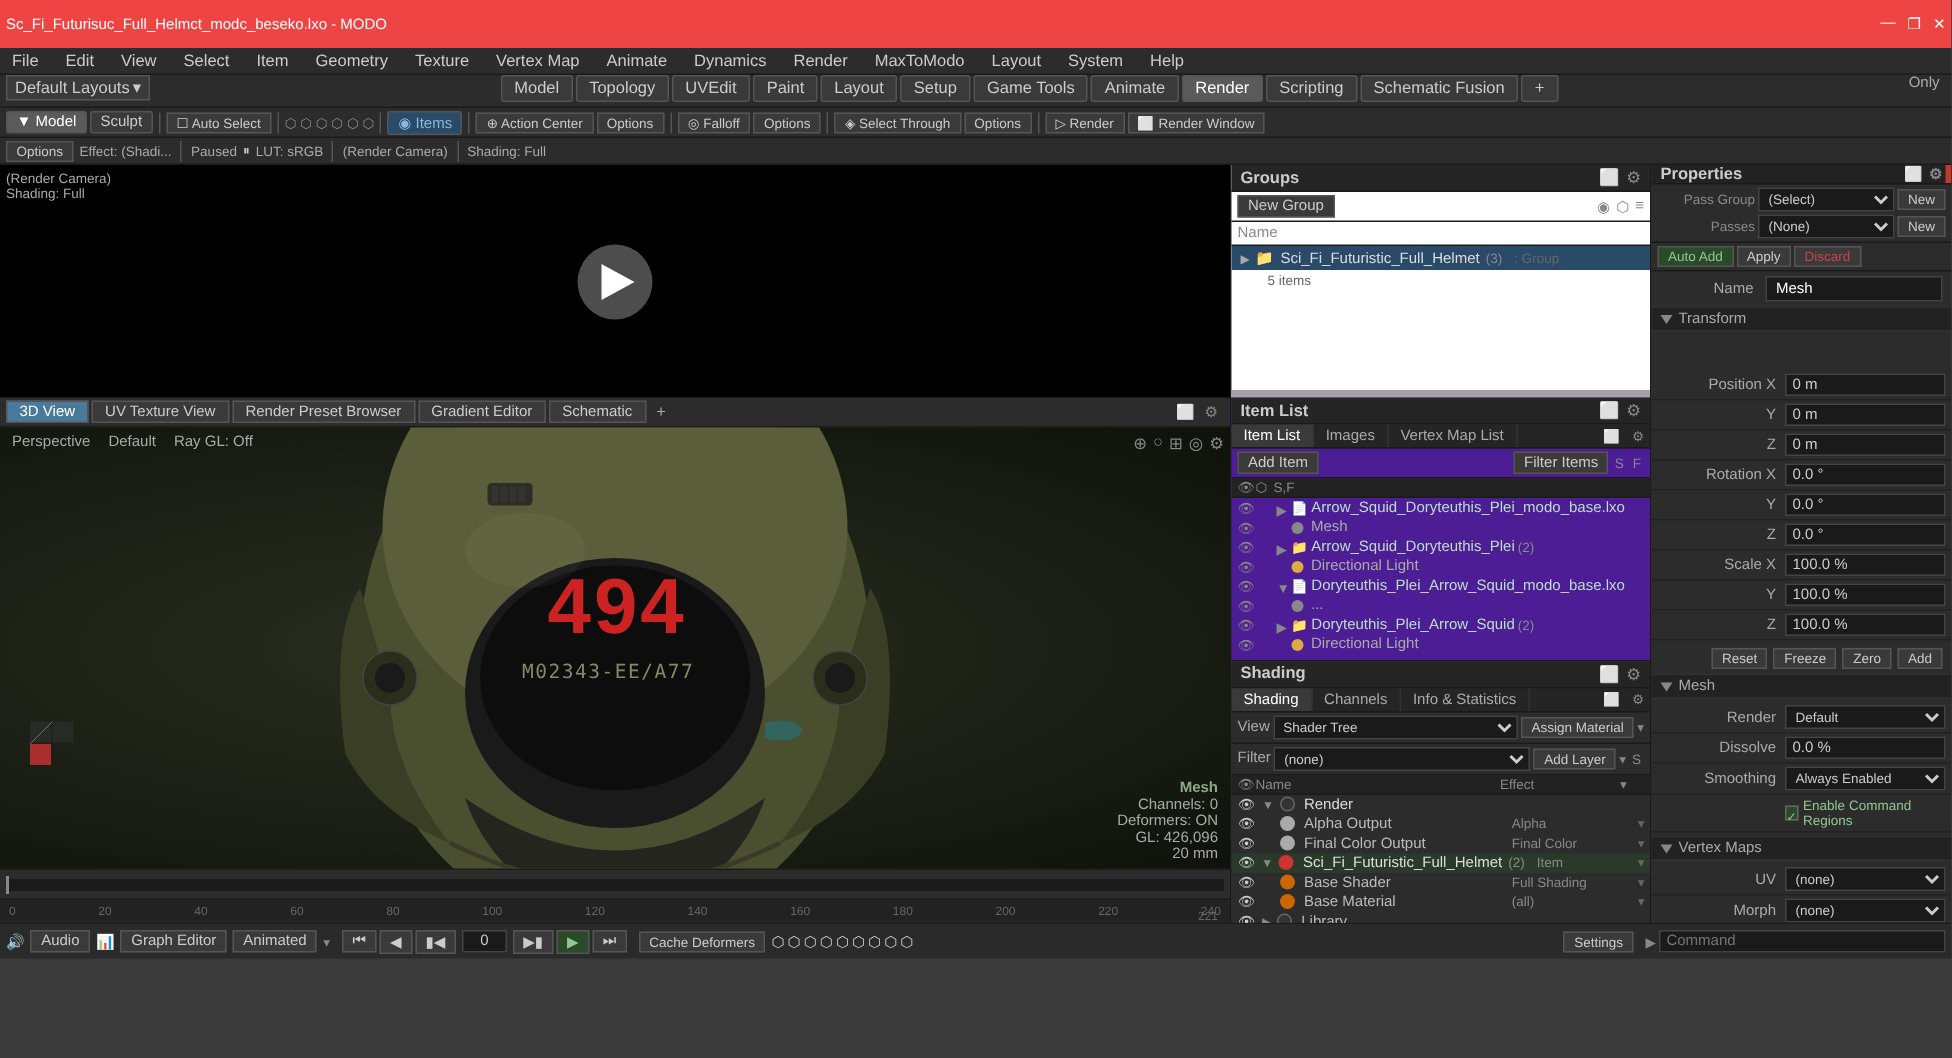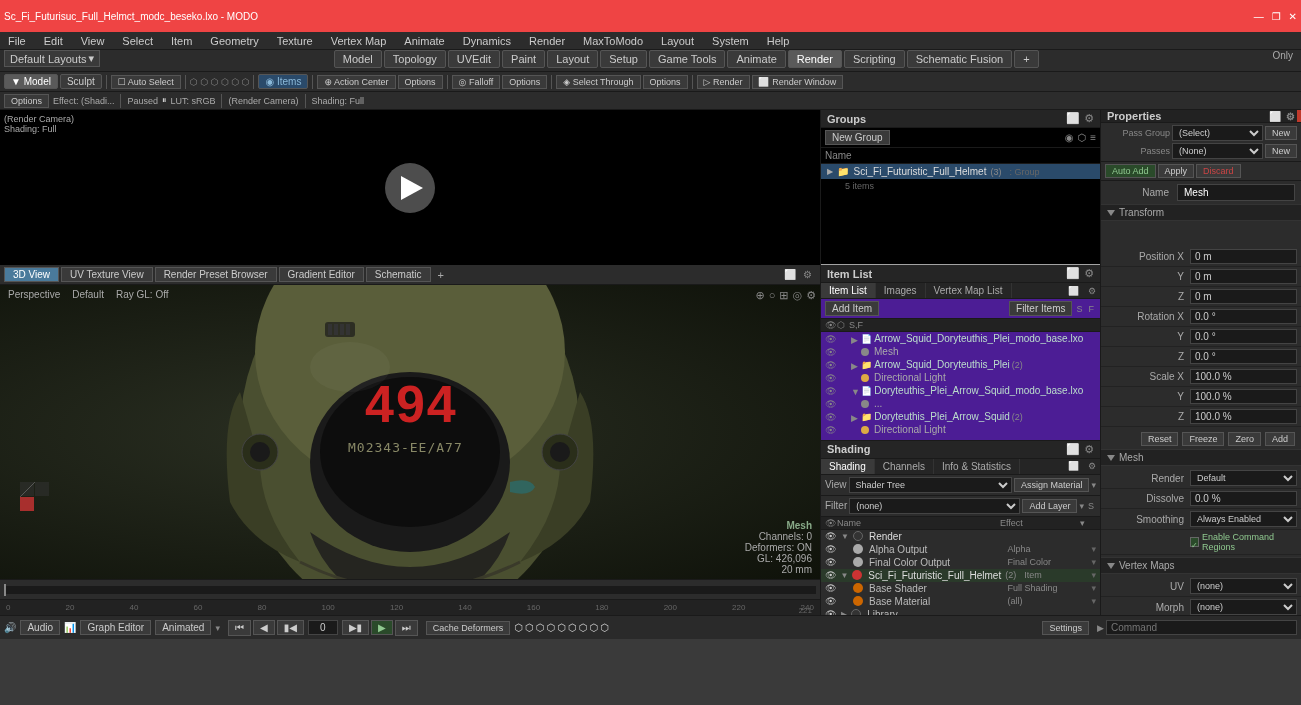--- a/index.html
+++ b/index.html
@@ -409,21 +409,21 @@
           <span>220</span>
           <span>240</span>
       </div>
       <div style="position:absolute;bottom:0;right:8px;font-size:8px;color:#666;">221</div>
     </div>
 
   </div>
 
   <div style="width:280px;display:flex;flex-direction:column;border-right:1px solid #1a1a1a;">
 
-    <div style="height:155px;background:#000000;border-bottom:1px solid #a3a3a3;display:flex;flex-direction:column;flex-shrink:0;">
+    <div style="height:155px;background:#ffffff;border-bottom:5px solid #a3a3a3;display:flex;flex-direction:column;flex-shrink:0;">
       <div class="panel-header">
         <span class="panel-header-title">Groups</span>
         <span class="panel-icon">⬜</span>
         <span class="panel-icon">⚙</span>
       </div>
       <div style="display:flex;align-items:center;padding:2px 4px;border-bottom:1px solid #1a1a1a;">
         <span class="btn-small">New Group</span>
         <div style="flex:1;"></div>
         <span style="font-size:10px;color:#888;cursor:pointer;margin-left:4px;">◉</span>
         <span style="font-size:10px;color:#888;cursor:pointer;margin-left:4px;">⬡</span>

